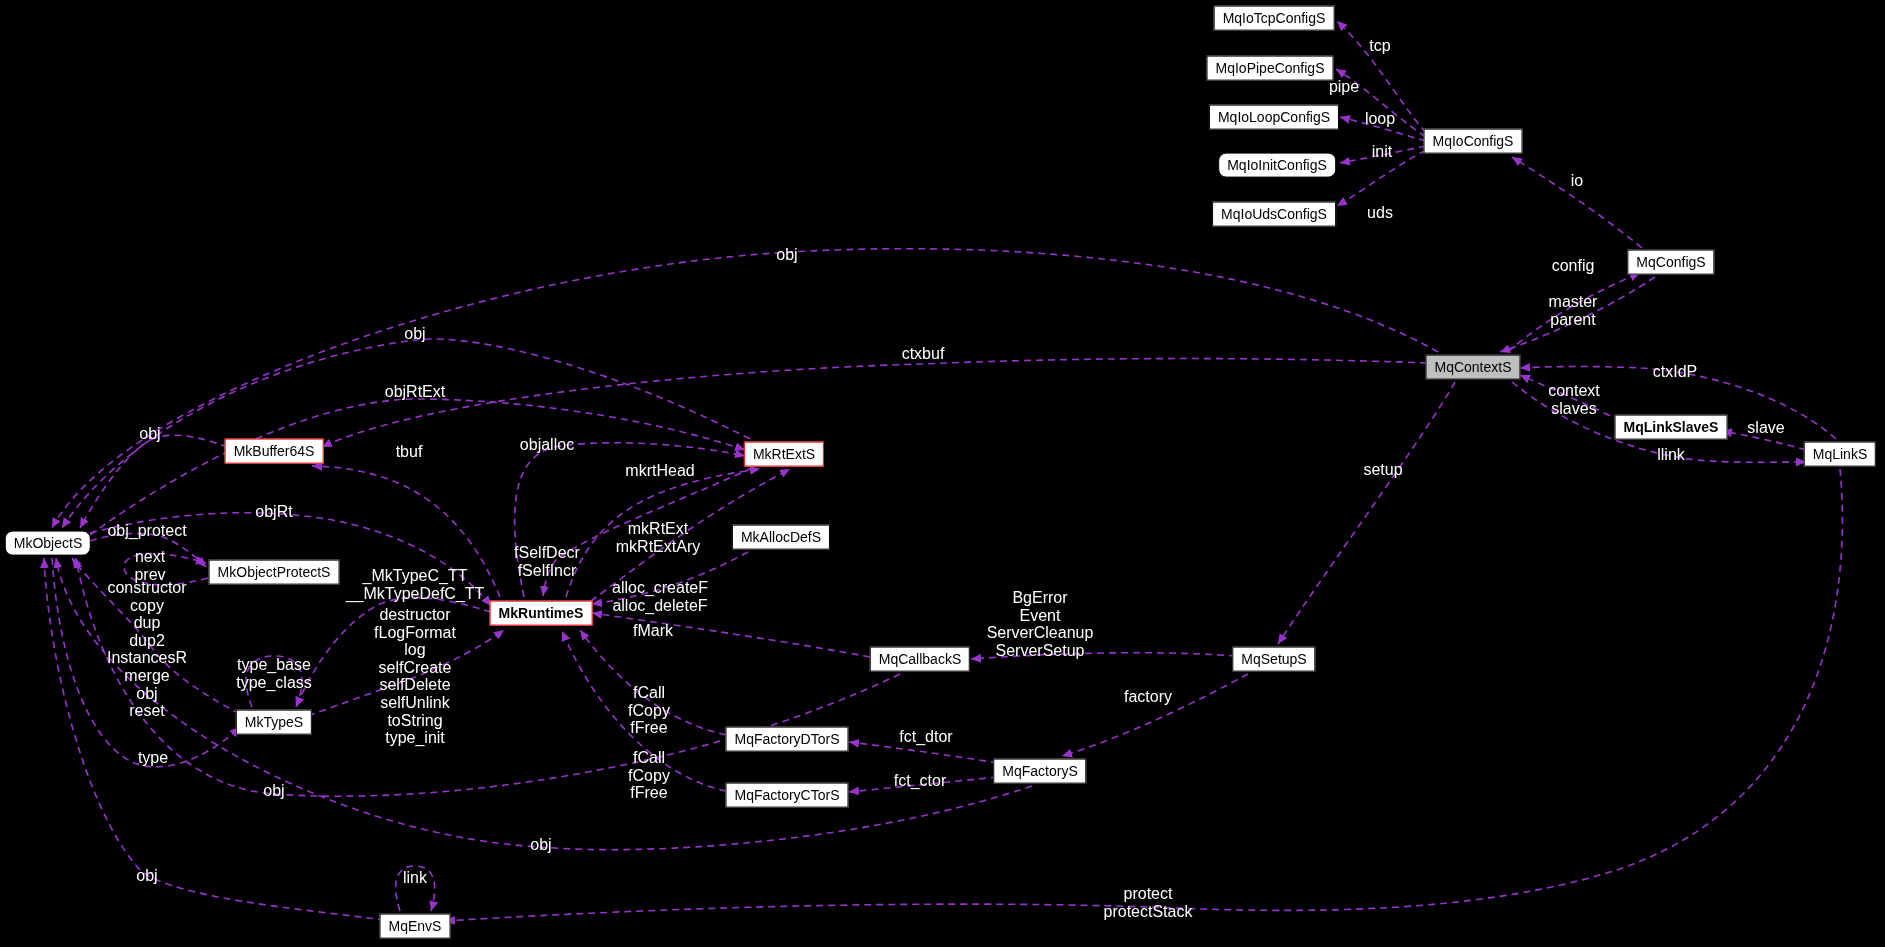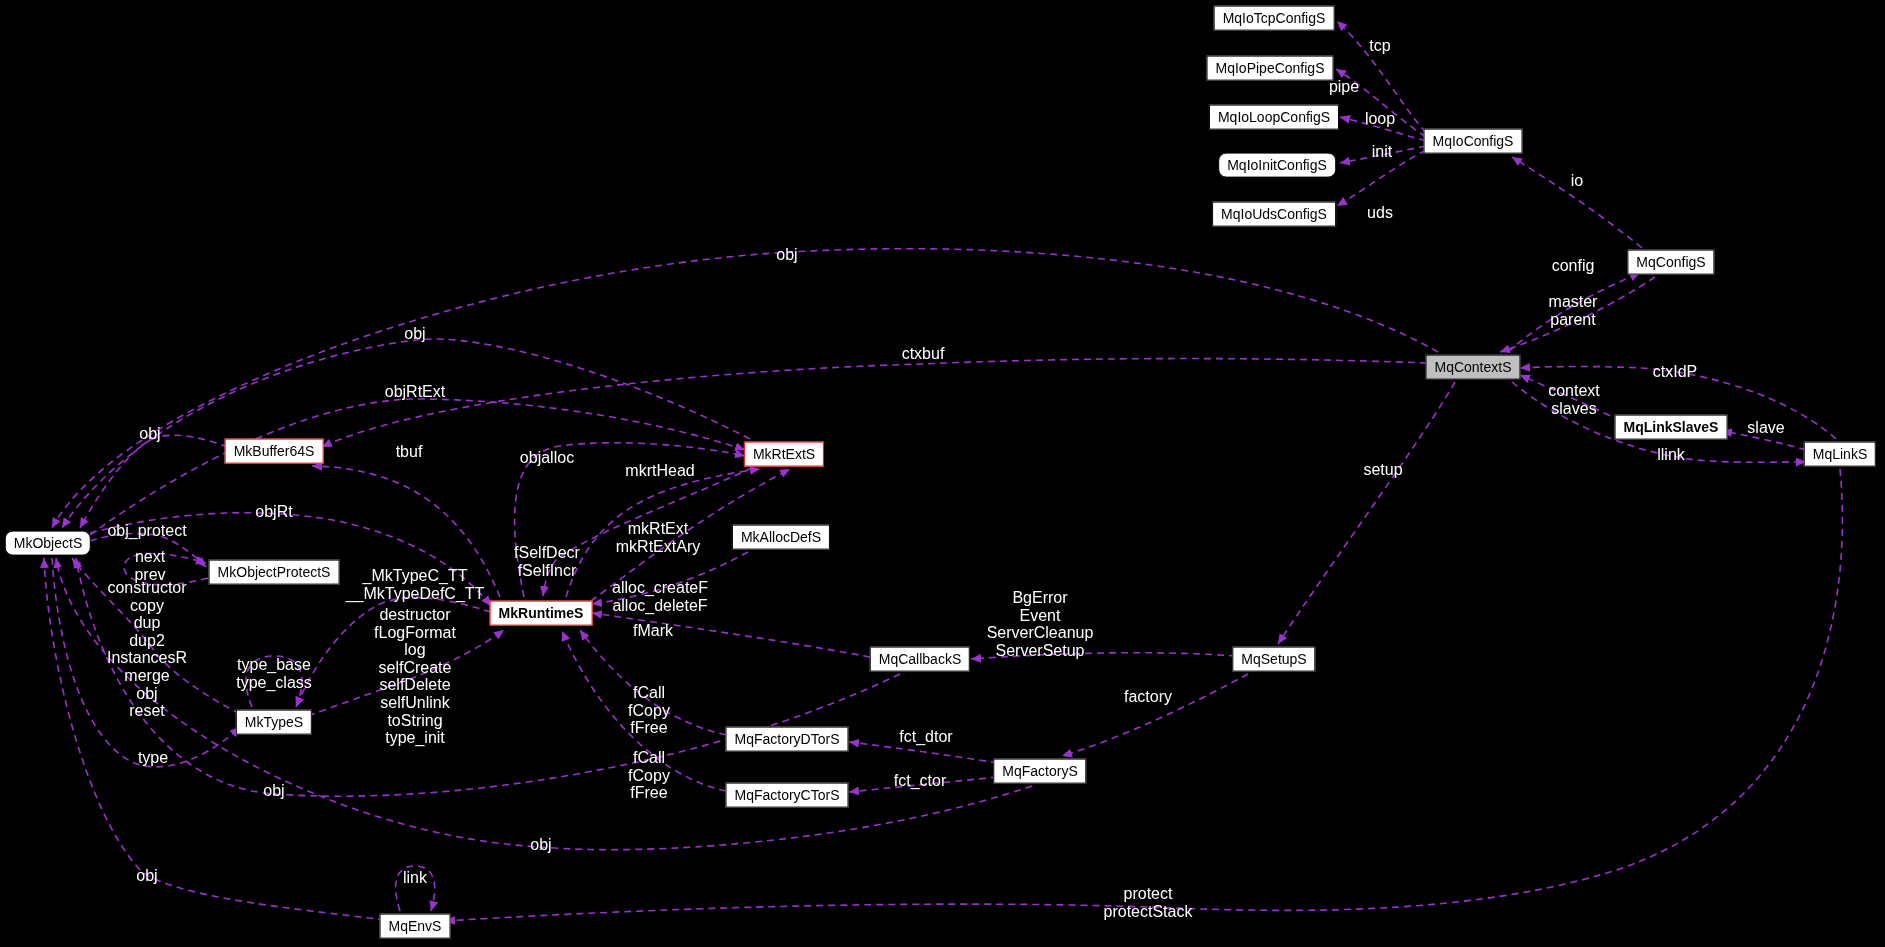--- a/index.html
+++ b/index.html
@@ -110,21 +110,21 @@
       <div class="edge-label" style="left: 1577px; top: 181px;">io</div>
       <div class="edge-label" style="left: 1573px; top: 266px;">config</div>
       <div class="edge-label" style="left: 1573px; top: 311px;">master
 parent</div>
       <div class="edge-label" style="left: 923px; top: 354px;">ctxbuf</div>
       <div class="edge-label" style="left: 787px; top: 255px;">obj</div>
       <div class="edge-label" style="left: 415px; top: 334px;">obj</div>
       <div class="edge-label" style="left: 415px; top: 392px;">objRtExt</div>
       <div class="edge-label" style="left: 150px; top: 434px;">obj</div>
       <div class="edge-label" style="left: 409px; top: 452px;">tbuf</div>
-      <div class="edge-label" style="left: 547px; top: 458px;">objalloc</div>
+      <div class="edge-label" style="left: 547px; top: 445px;">objalloc</div>
       <div class="edge-label" style="left: 660px; top: 471px;">mkrtHead</div>
       <div class="edge-label" style="left: 274px; top: 512px;">objRt</div>
       <div class="edge-label" style="left: 147px; top: 531px;">obj_protect</div>
       <div class="edge-label" style="left: 150px; top: 566px;">next
 prev</div>
       <div class="edge-label" style="left: 147px; top: 649px;">constructor
 copy
 dup
 dup2
 InstancesR

